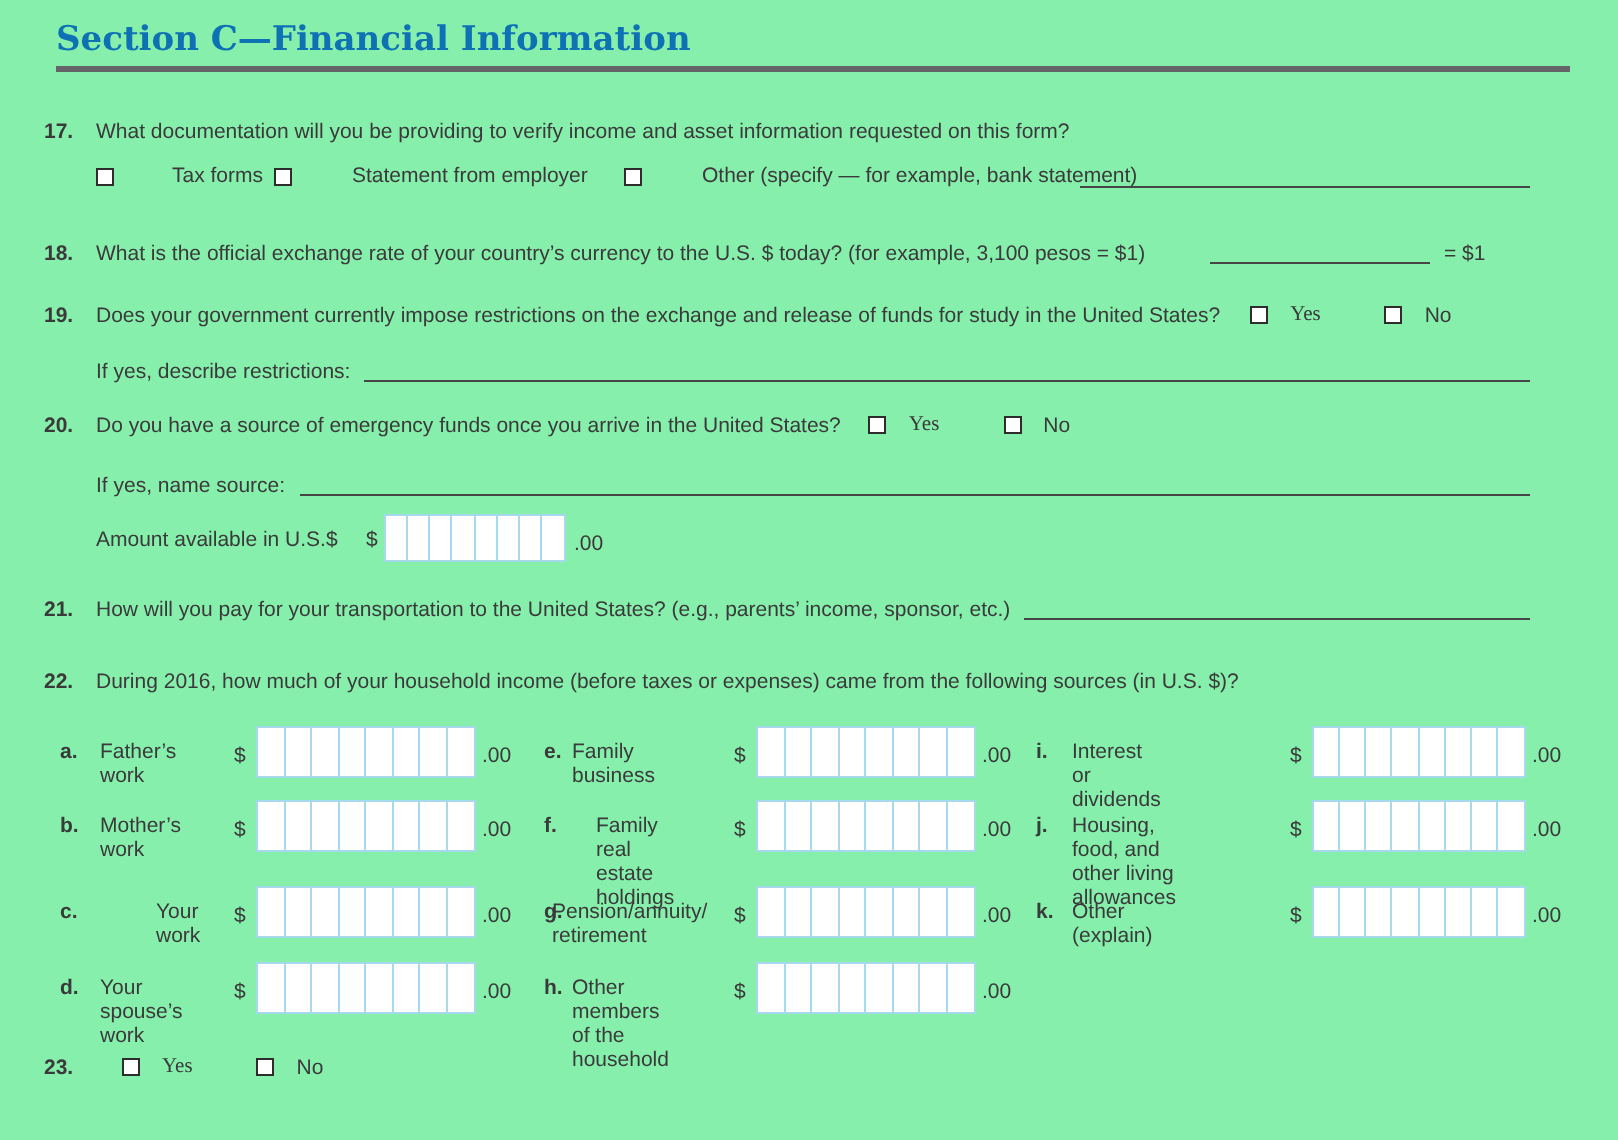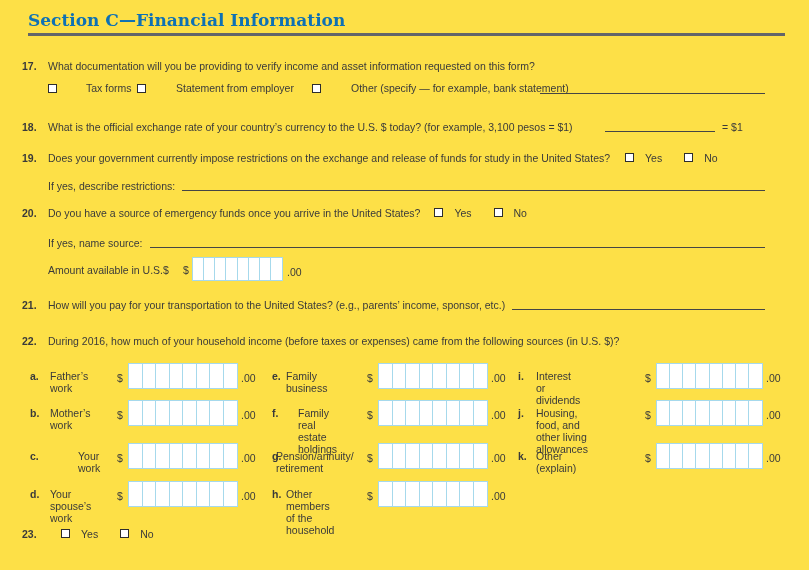--- a/index.html
+++ b/index.html
@@ -1,38 +1,38 @@
 <!DOCTYPE html>
 <html><head>
 <meta charset="utf-8">
 <style>
   html,body{margin:0;padding:0;background:#e8e8e8;}
   .page{
     position:relative;
     width:809px;height:570px;
-    background:#fde047;
+    background:#86efac;
     font-family:"Liberation Sans",sans-serif;
     font-size:10.5px;
     color:#3a3a3a;
     line-height:12px;
     overflow:hidden;
     margin:0 auto;
   }
   .title{
     position:absolute;left:28px;top:10px;
     font-family:"DejaVu Serif","Liberation Serif",serif;
     font-weight:700;font-size:17px;line-height:20px;
     color:#0e71b4;
   }
   .rule{position:absolute;left:28px;top:33px;width:757px;height:3px;background:#636569;}
   .q{position:absolute;display:flex;white-space:nowrap;}
   .qnum{flex:0 0 26px;width:26px;font-weight:700;}
   .cb{flex:0 0 auto;display:inline-block;width:7px;height:7px;border:1.5px solid #2d2d2d;background:#fff;margin-top:1px;}
   .yn{display:inline-flex;margin-left:15px;}
-  .cbl{margin-left:11px;margin-right:22px;}
+  .cbl{margin-left:11px;margin-right:32px;font-family:Liberation Serif, serif;}
   .cbl2{margin-left:11px;}
   .wline{flex:1;margin-left:7px;border-bottom:1px solid #454545;margin-bottom:1px;}
   .absline{position:absolute;border-top:1px solid #454545;}
   .optrow{position:absolute;left:0;top:82px;width:809px;height:16px;}
   .optrow .cb{position:absolute;top:1px;}
   .optlbl{position:absolute;top:0;margin-left:14px;}
   .abs{position:absolute;}
   .iletter{position:absolute;font-weight:700;}
   .ilabel{position:absolute;white-space:pre-line;line-height:12px;}
   .idollar{position:absolute;}

